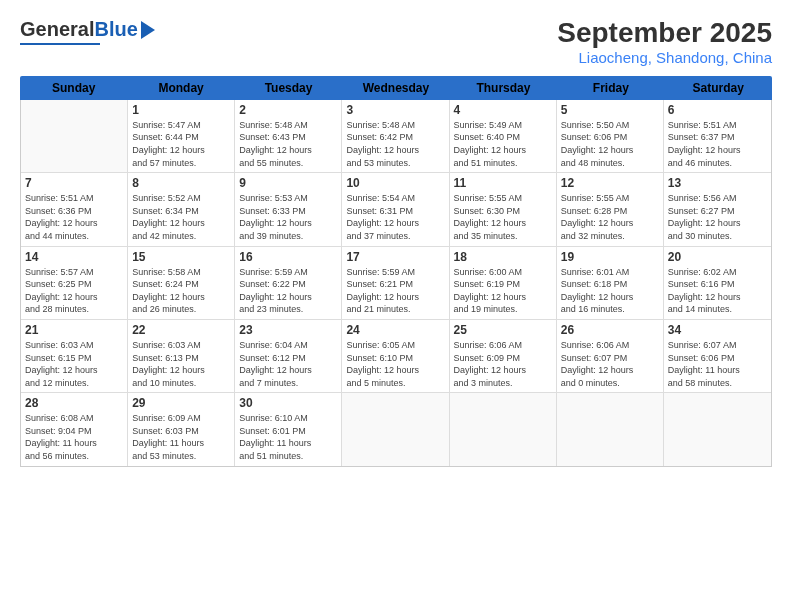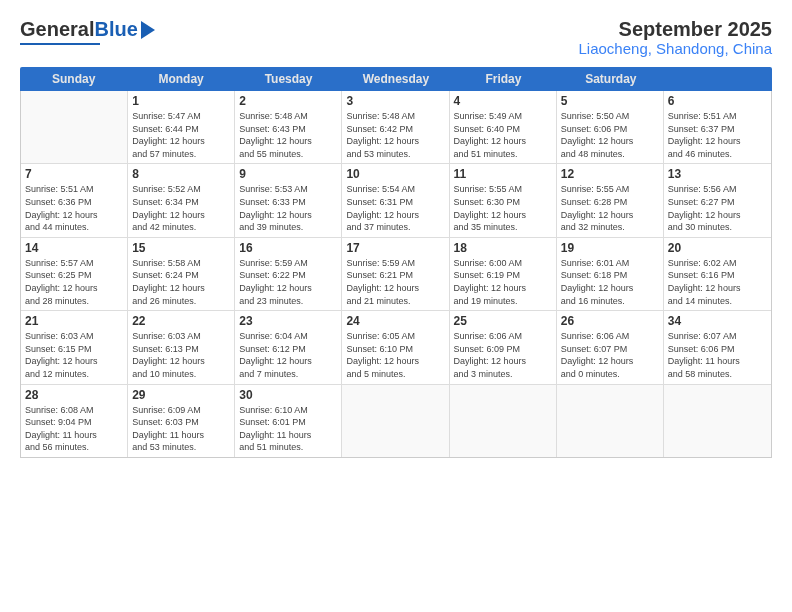--- a/index.html
+++ b/index.html
@@ -53,42 +53,42 @@
     .logo-line {
       width: 80px;
       height: 2px;
       background: #1a5fb4;
       margin-top: 2px;
     }
     .title-block {
       text-align: right;
     }
     .title-main {
-      font-size: 20px;
+      font-size: 28px;
       font-weight: bold;
       color: #333;
       line-height: 1.1;
     }
     .title-sub {
       font-size: 15px;
       color: #3b82f6;
     }
     .calendar {
       flex: 1;
       display: flex;
       flex-direction: column;
     }
     .cal-header {
       display: grid;
       grid-template-columns: repeat(7, 1fr);
       background: #2a6fc9;
       border-radius: 2px 2px 0 0;
     }
     .cal-header-cell {
-      color: #e5e5e5;
+      color: #000000;
       font-size: 12px;
       font-weight: bold;
       text-align: center;
       padding: 5px 2px;
     }
     .cal-body {
       flex: 1;
       display: flex;
       flex-direction: column;
       border: 1px solid #ccc;
@@ -148,20 +148,21 @@
       <div class="title-sub">Liaocheng, Shandong, China</div>
     </div>
   </div>
 
   <div class="calendar">
     <div class="cal-header">
     <div class="cal-header-cell">Sunday</div>
         <div class="cal-header-cell">Monday</div>
         <div class="cal-header-cell">Tuesday</div>
         <div class="cal-header-cell">Wednesday</div>
+        <div class="cal-header-cell">Thursday</div>
         <div class="cal-header-cell">Friday</div>
         <div class="cal-header-cell">Saturday</div>
       </div>
     <div class="cal-body">
     <div class="cal-row">
           <div class="cal-cell empty"></div>
           <div class="cal-cell">
             <span class="day-num">1</span>
             <div class="cell-info" style="white-space: pre-line;">Sunrise: 5:47 AM
 Sunset: 6:44 PM

